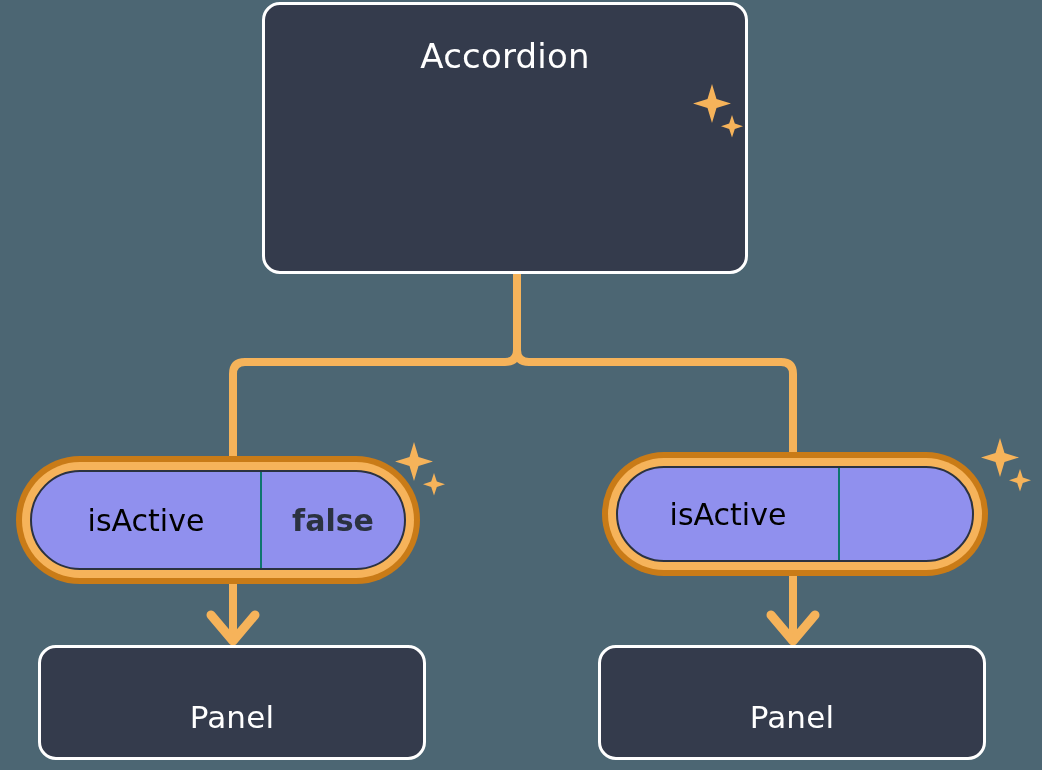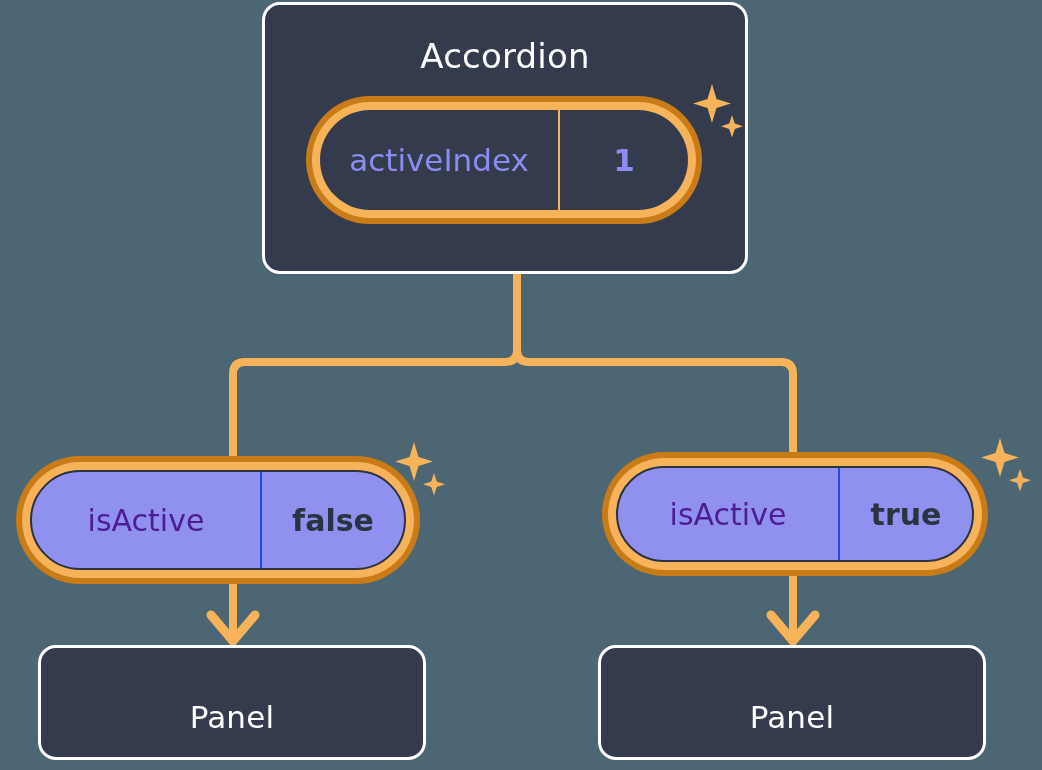--- a/index.html
+++ b/index.html
@@ -132,24 +132,24 @@
     font-size: 31px;
     font-weight: 700;
   }
 
   
   .pill-state .pill-inner {
     background: #9090ee;
     border: 2px solid #2b3240;
   }
   .pill-state .pill-key {
-    color: #4c1d95;
+    color: #000000;
     font-size: 30px;
     font-weight: 400;
-    border-right: 2px solid #1d4ed8;
+    border-right: 2px solid #0f766e;
   }
   .pill-state .pill-val {
     flex: 1 1 auto;
     color: #2b3240;
     font-size: 30px;
     font-weight: 700;
     text-align: center;
   }
 
   #pill-is-active-left {
@@ -197,28 +197,20 @@
     <g>
       <path d="M 793 576 L 793 640" fill="none" stroke="#f6b35a" stroke-width="8" stroke-linecap="butt"></path>
       <path d="M 771 615 L 793 641 L 815 615" fill="none" stroke="#f6b35a" stroke-width="9" stroke-linecap="round" stroke-linejoin="round"></path>
     </g>
   </svg>
 
   <div class="card" id="card-accordion">
     <div class="card-title">Accordion</div>
   </div>
 
-  <div class="pill" id="pill-active-index">
-    <div class="pill-mid">
-      <div class="pill-inner">
-        <div class="pill-key">activeIndex</div>
-        <div class="pill-val">1</div>
-      </div>
-    </div>
-  </div>
 
   <div class="sparkle" id="sparkles-accordion">
     <svg width="56" height="62" viewBox="0 0 56 62">
       <path d="M22 2 L26.5 17 L41 21.5 L26.5 26 L22 41 L17.5 26 L3 21.5 L17.5 17 Z" fill="#f6b35a"></path>
       <path d="M42 33 L44.8 41.5 L53 44.3 L44.8 47 L42 55.5 L39.2 47 L31 44.3 L39.2 41.5 Z" fill="#f6b35a"></path>
     </svg>
   </div>
 
   <div class="pill pill-state" id="pill-is-active-left">
     <div class="pill-mid">
@@ -237,21 +229,20 @@
   </div>
 
   <div class="card" id="card-panel-left">
     <div class="card-title">Panel</div>
   </div>
 
   <div class="pill pill-state" id="pill-is-active-right">
     <div class="pill-mid">
       <div class="pill-inner">
         <div class="pill-key">isActive</div>
-        <div class="pill-val">true</div>
       </div>
     </div>
   </div>
 
   <div class="sparkle" id="sparkles-right">
     <svg width="56" height="62" viewBox="0 0 56 62">
       <path d="M22 2 L26.5 17 L41 21.5 L26.5 26 L22 41 L17.5 26 L3 21.5 L17.5 17 Z" fill="#f6b35a"></path>
       <path d="M42 33 L44.8 41.5 L53 44.3 L44.8 47 L42 55.5 L39.2 47 L31 44.3 L39.2 41.5 Z" fill="#f6b35a"></path>
     </svg>
   </div>

